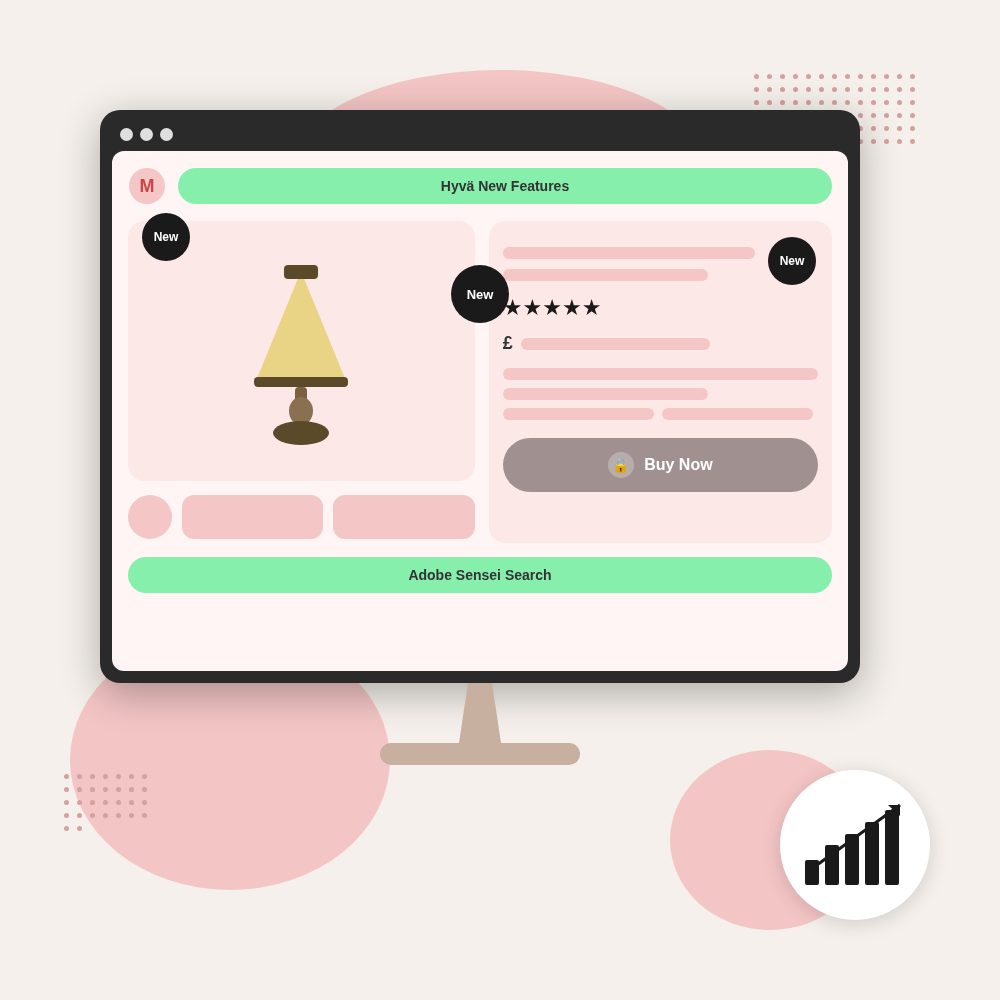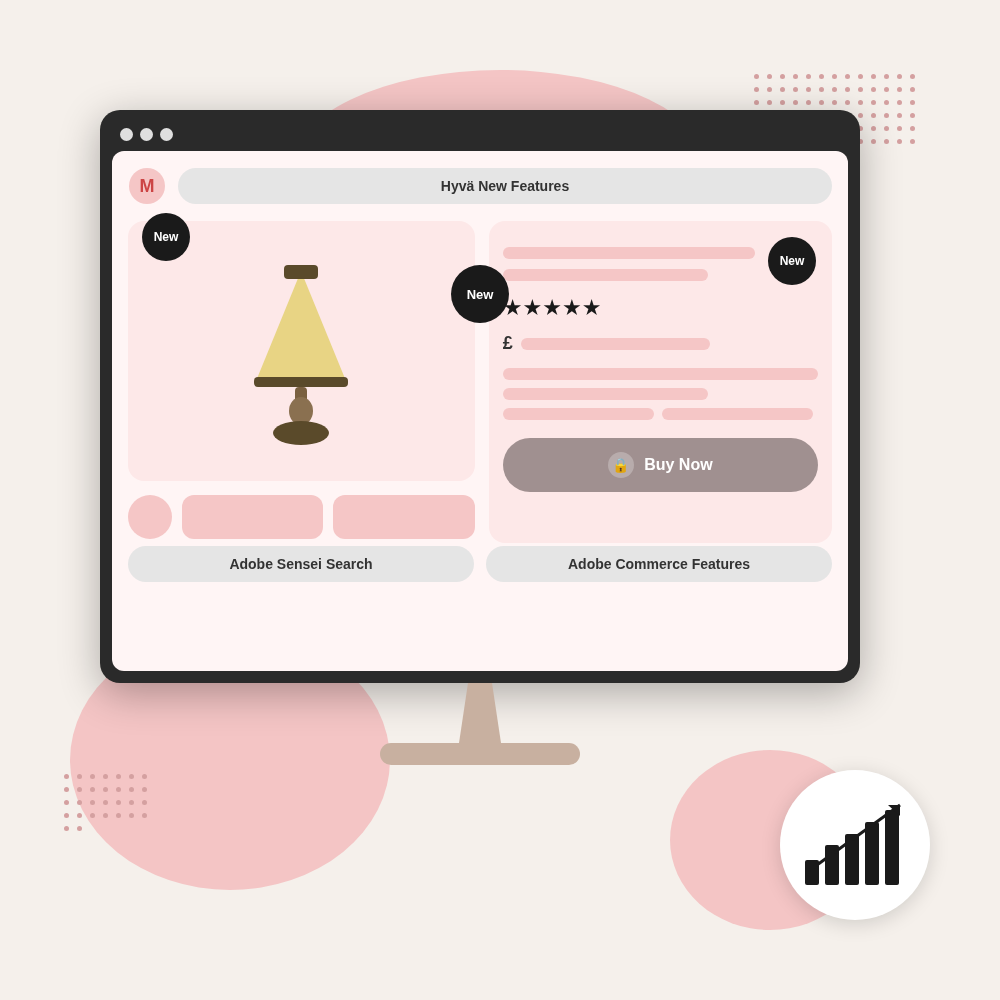--- a/index.html
+++ b/index.html
@@ -134,21 +134,21 @@
       margin-bottom: 16px;
     }
 
     .magento-logo {
       width: 38px;
       height: 38px;
       flex-shrink: 0;
     }
 
     .nav-pill {
-      background: #e5e5e5;
+      background: #86efac;
       border-radius: 50px;
       padding: 10px 22px;
       font-size: 14px;
       font-weight: 600;
       color: #333;
       flex: 1;
       text-align: center;
     }
 
     
@@ -326,21 +326,21 @@
       color: #fff;
       font-size: 13px;
       font-weight: 700;
       z-index: 10;
     }
 
     
     .bottom-nav {
       display: flex;
       gap: 12px;
-      margin-top: 3px;
+      margin-top: 14px;
     }
 
     
     .monitor-stand {
       display: flex;
       flex-direction: column;
       align-items: center;
     }
     .stand-neck {
       width: 60px;
@@ -477,23 +477,20 @@
 
           <div class="new-badge-center">
             <span>New</span>
           </div>
         </div>
 
         <div class="bottom-nav">
           <div class="nav-pill">
             <span>Adobe Sensei Search</span>
           </div>
-          <div class="nav-pill">
-            <span>Adobe Commerce Features</span>
-          </div>
         </div>
 
       </div>
     </div>
 
     <div class="monitor-stand">
       <div class="stand-neck"></div>
       <div class="stand-base"></div>
     </div>
   </div>

